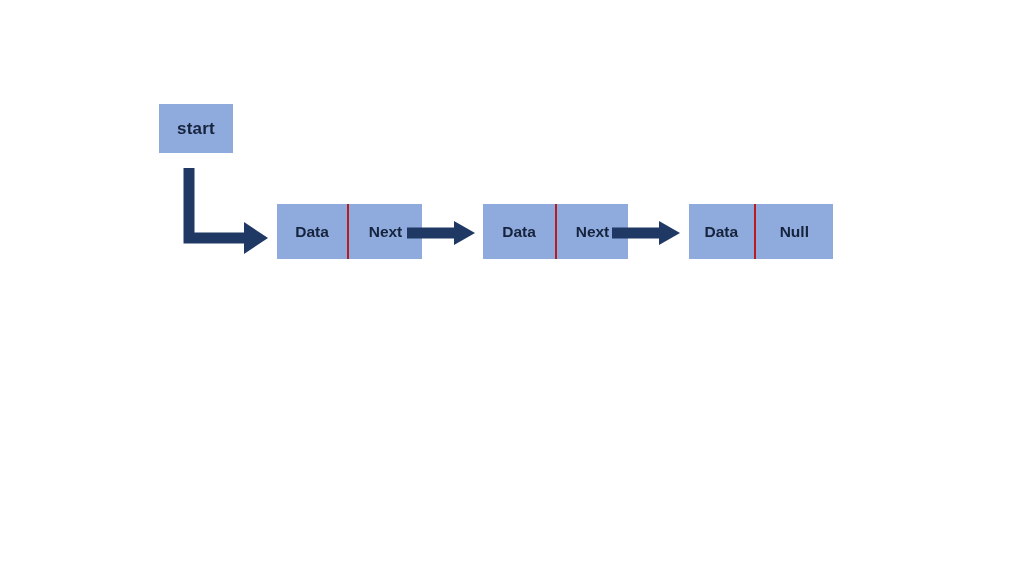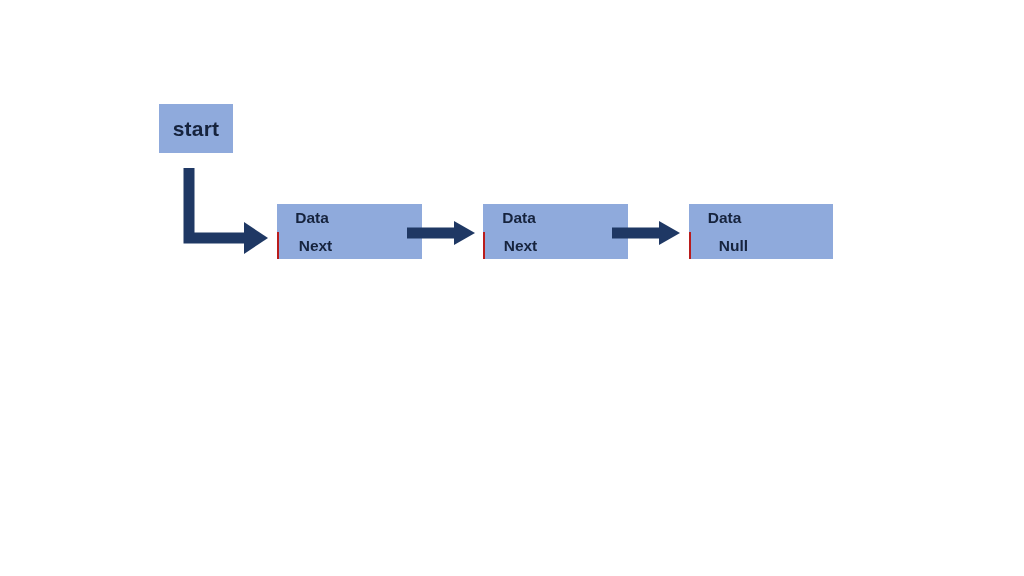--- a/index.html
+++ b/index.html
@@ -30,42 +30,41 @@
     left: 0;
     top: 0;
     width: 100%;
     height: 100%;
     display: flex;
     align-items: center;
     justify-content: center;
     color: #16233d;
     font-family: "Liberation Sans", sans-serif;
     font-weight: bold;
-    font-size: 21px;
+    font-size: 17px;
     letter-spacing: 0.2px;
     line-height: 1;
     user-select: none;
   }
 
   
   #start-box {
     left: 159px;
     top: 104px;
     width: 74px;
     height: 49px;
   }
 
   
   .list-node {
     position: absolute;
     top: 204px;
     height: 55px;
     background: #8FAADC;
     display: flex;
-    flex-direction: column;
   }
   .node-cell {
     position: relative;
     height: 100%;
     background: #8FAADC;
     display: flex;
     align-items: center;
     justify-content: center;
     box-sizing: border-box;
   }

